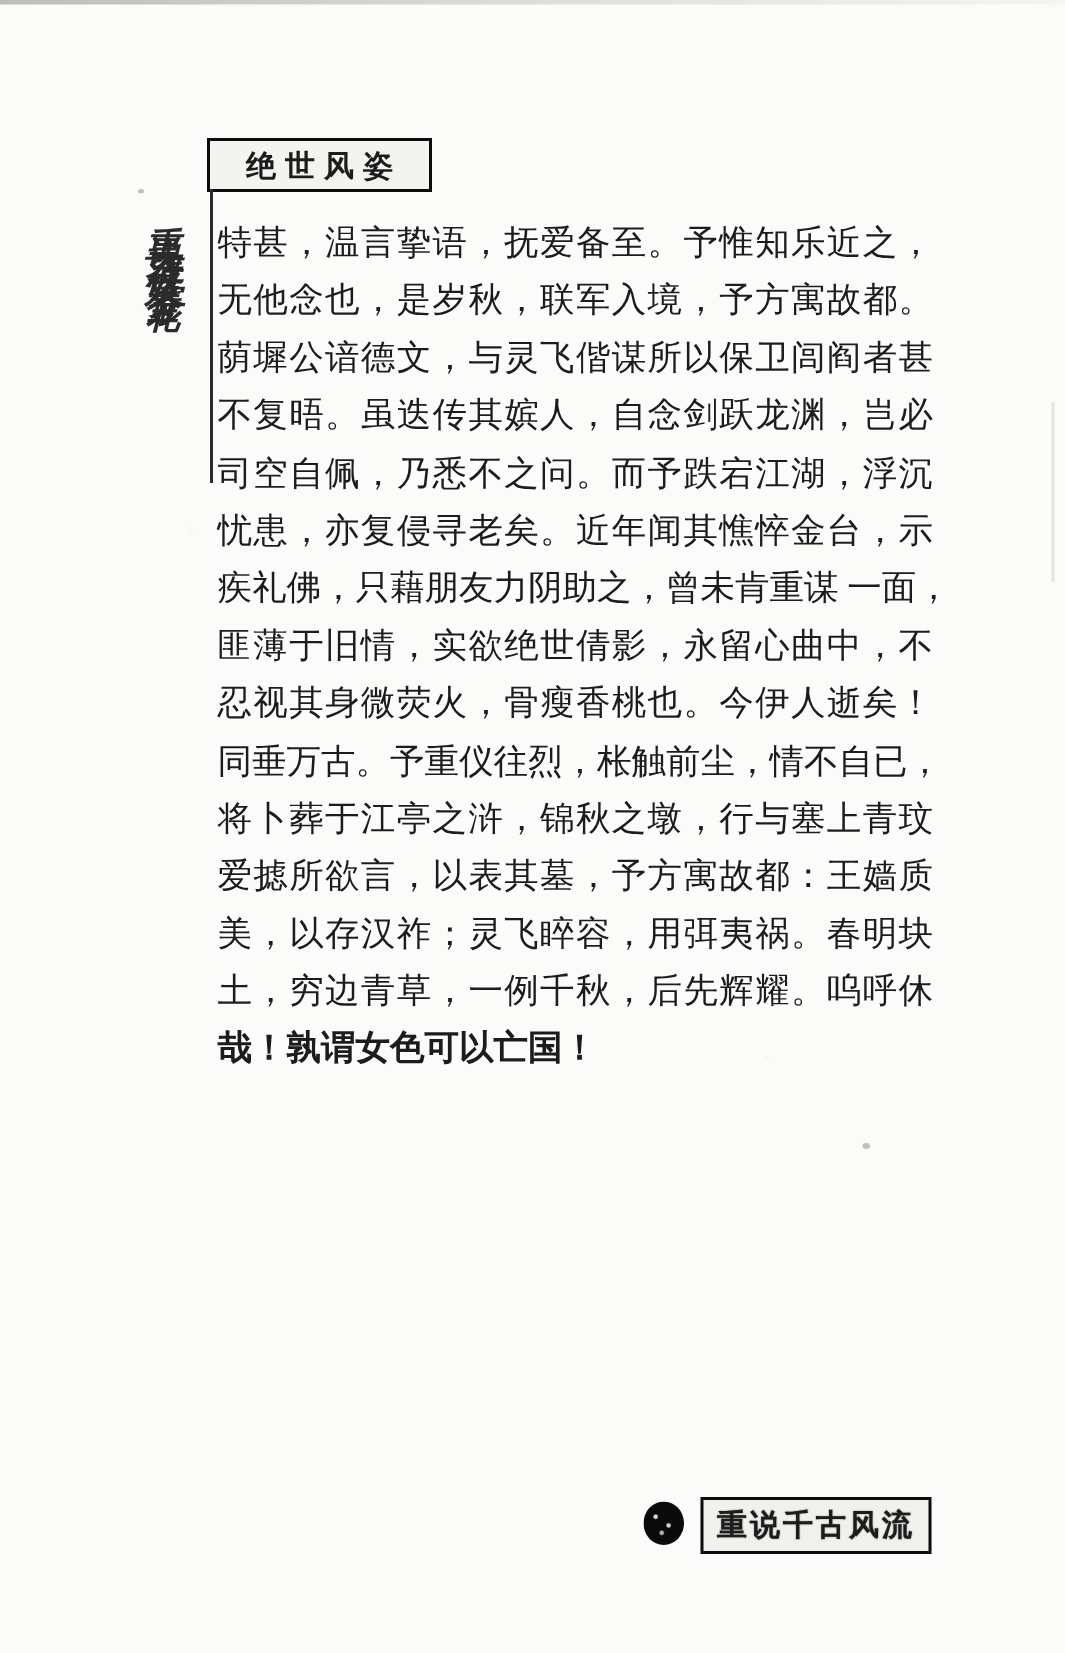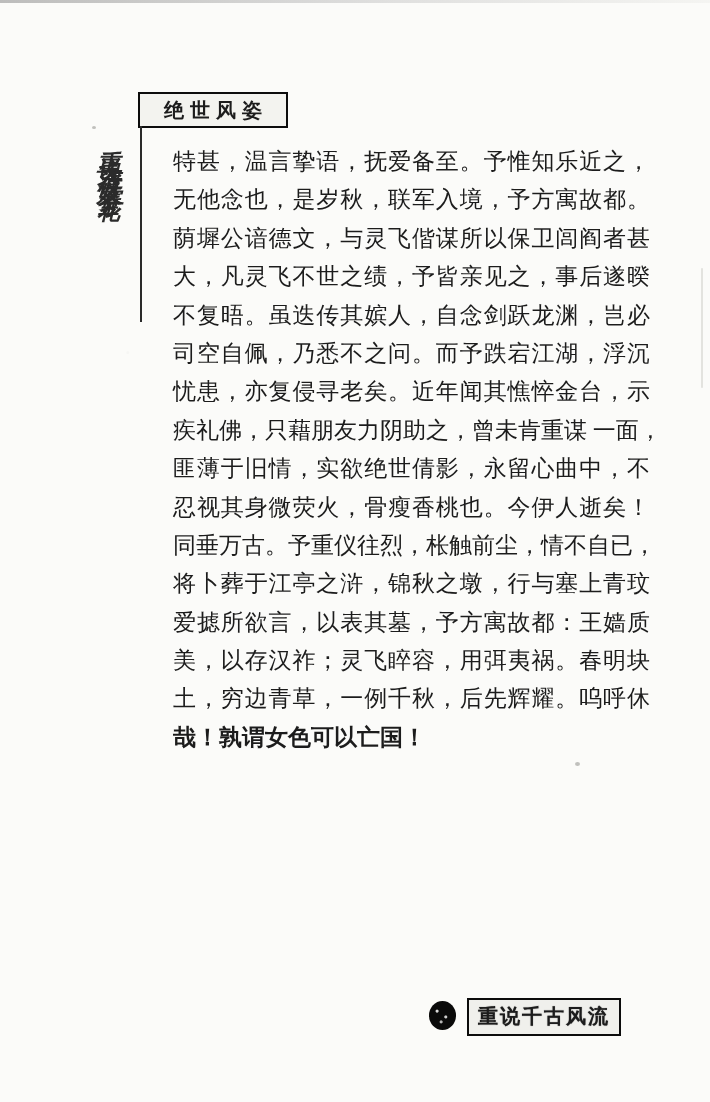--- a/index.html
+++ b/index.html
@@ -46,21 +46,21 @@
   }
   .side-title{
     position:absolute;left:93px;top:132px;
     writing-mode:vertical-rl;text-orientation:upright;
     font-size:23px;letter-spacing:6px;
     font-style:italic;font-weight:bold;
     color:#2b2b2b;
   }
   .body-text{
     position:absolute;left:145px;top:143px;width:477px;
-    font-size:23px;line-height:38.4px;margin-left:28px;
+    font-size:23px;line-height:38.4px;
   }
   .body-text .line{
     height:38.4px;white-space:nowrap;
     text-align:justify;text-align-last:justify;
     text-justify:inter-character;
   }
   .body-text .line.last{
     text-align-last:left;white-space:normal;font-weight:bold;
   }
   .page-number-badge{
@@ -101,21 +101,20 @@
   </div>
 
   <div class="vertical-rule"></div>
 
   <div class="side-title">重说大清侠妓赛金花</div>
 
   <div class="body-text">
     <div class="line">特甚，温言挚语，抚爱备至。予惟知乐近之，</div>
     <div class="line">无他念也，是岁秋，联军入境，予方寓故都。</div>
     <div class="line">荫墀公谙德文，与灵飞偕谋所以保卫闾阎者甚</div>
-    <div class="line">大，凡灵飞不世之绩，予皆亲见之，事后遂暌</div>
     <div class="line">不复晤。虽迭传其嫔人，自念剑跃龙渊，岂必</div>
     <div class="line">司空自佩，乃悉不之问。而予跌宕江湖，浮沉</div>
     <div class="line">忧患，亦复侵寻老矣。近年闻其憔悴金台，示</div>
     <div class="line">疾礼佛，只藉朋友力阴助之，曾未肯重谋 一面，</div>
     <div class="line">匪薄于旧情，实欲绝世倩影，永留心曲中，不</div>
     <div class="line">忍视其身微荧火，骨瘦香桃也。今伊人逝矣！</div>
     <div class="line">同垂万古。予重仪往烈，枨触前尘，情不自已，</div>
     <div class="line">将卜葬于江亭之浒，锦秋之墩，行与塞上青玟</div>
     <div class="line">爱摅所欲言，以表其墓，予方寓故都：王嫱质</div>
     <div class="line">美，以存汉祚；灵飞睟容，用弭夷祸。春明块</div>

